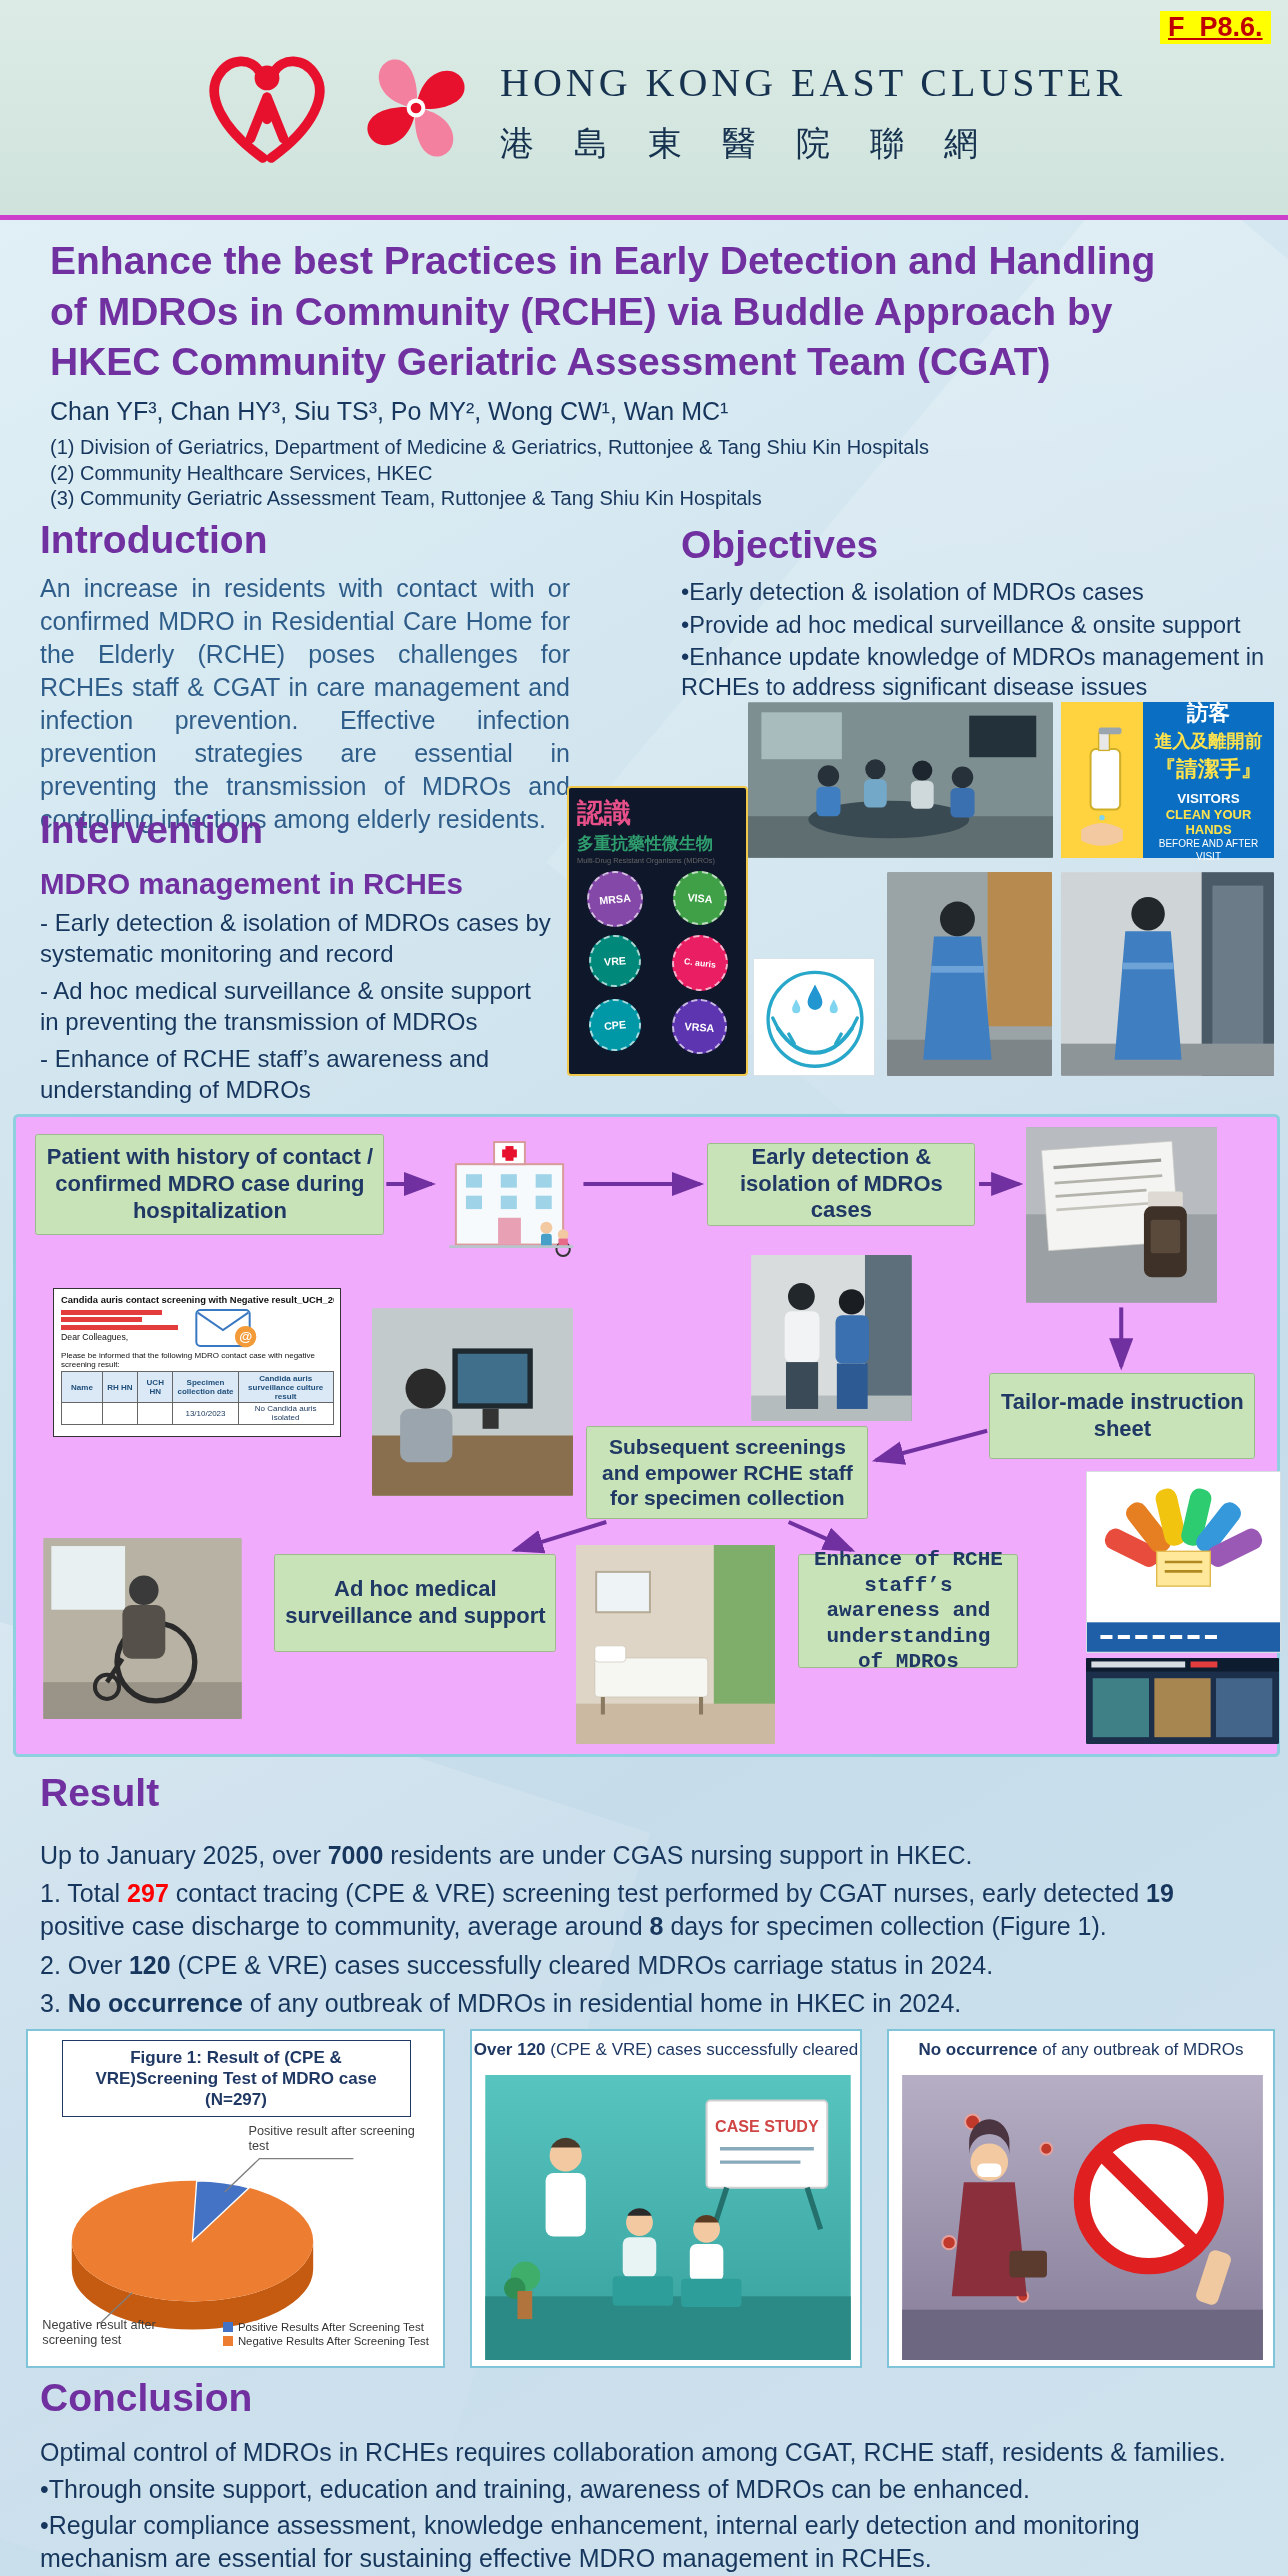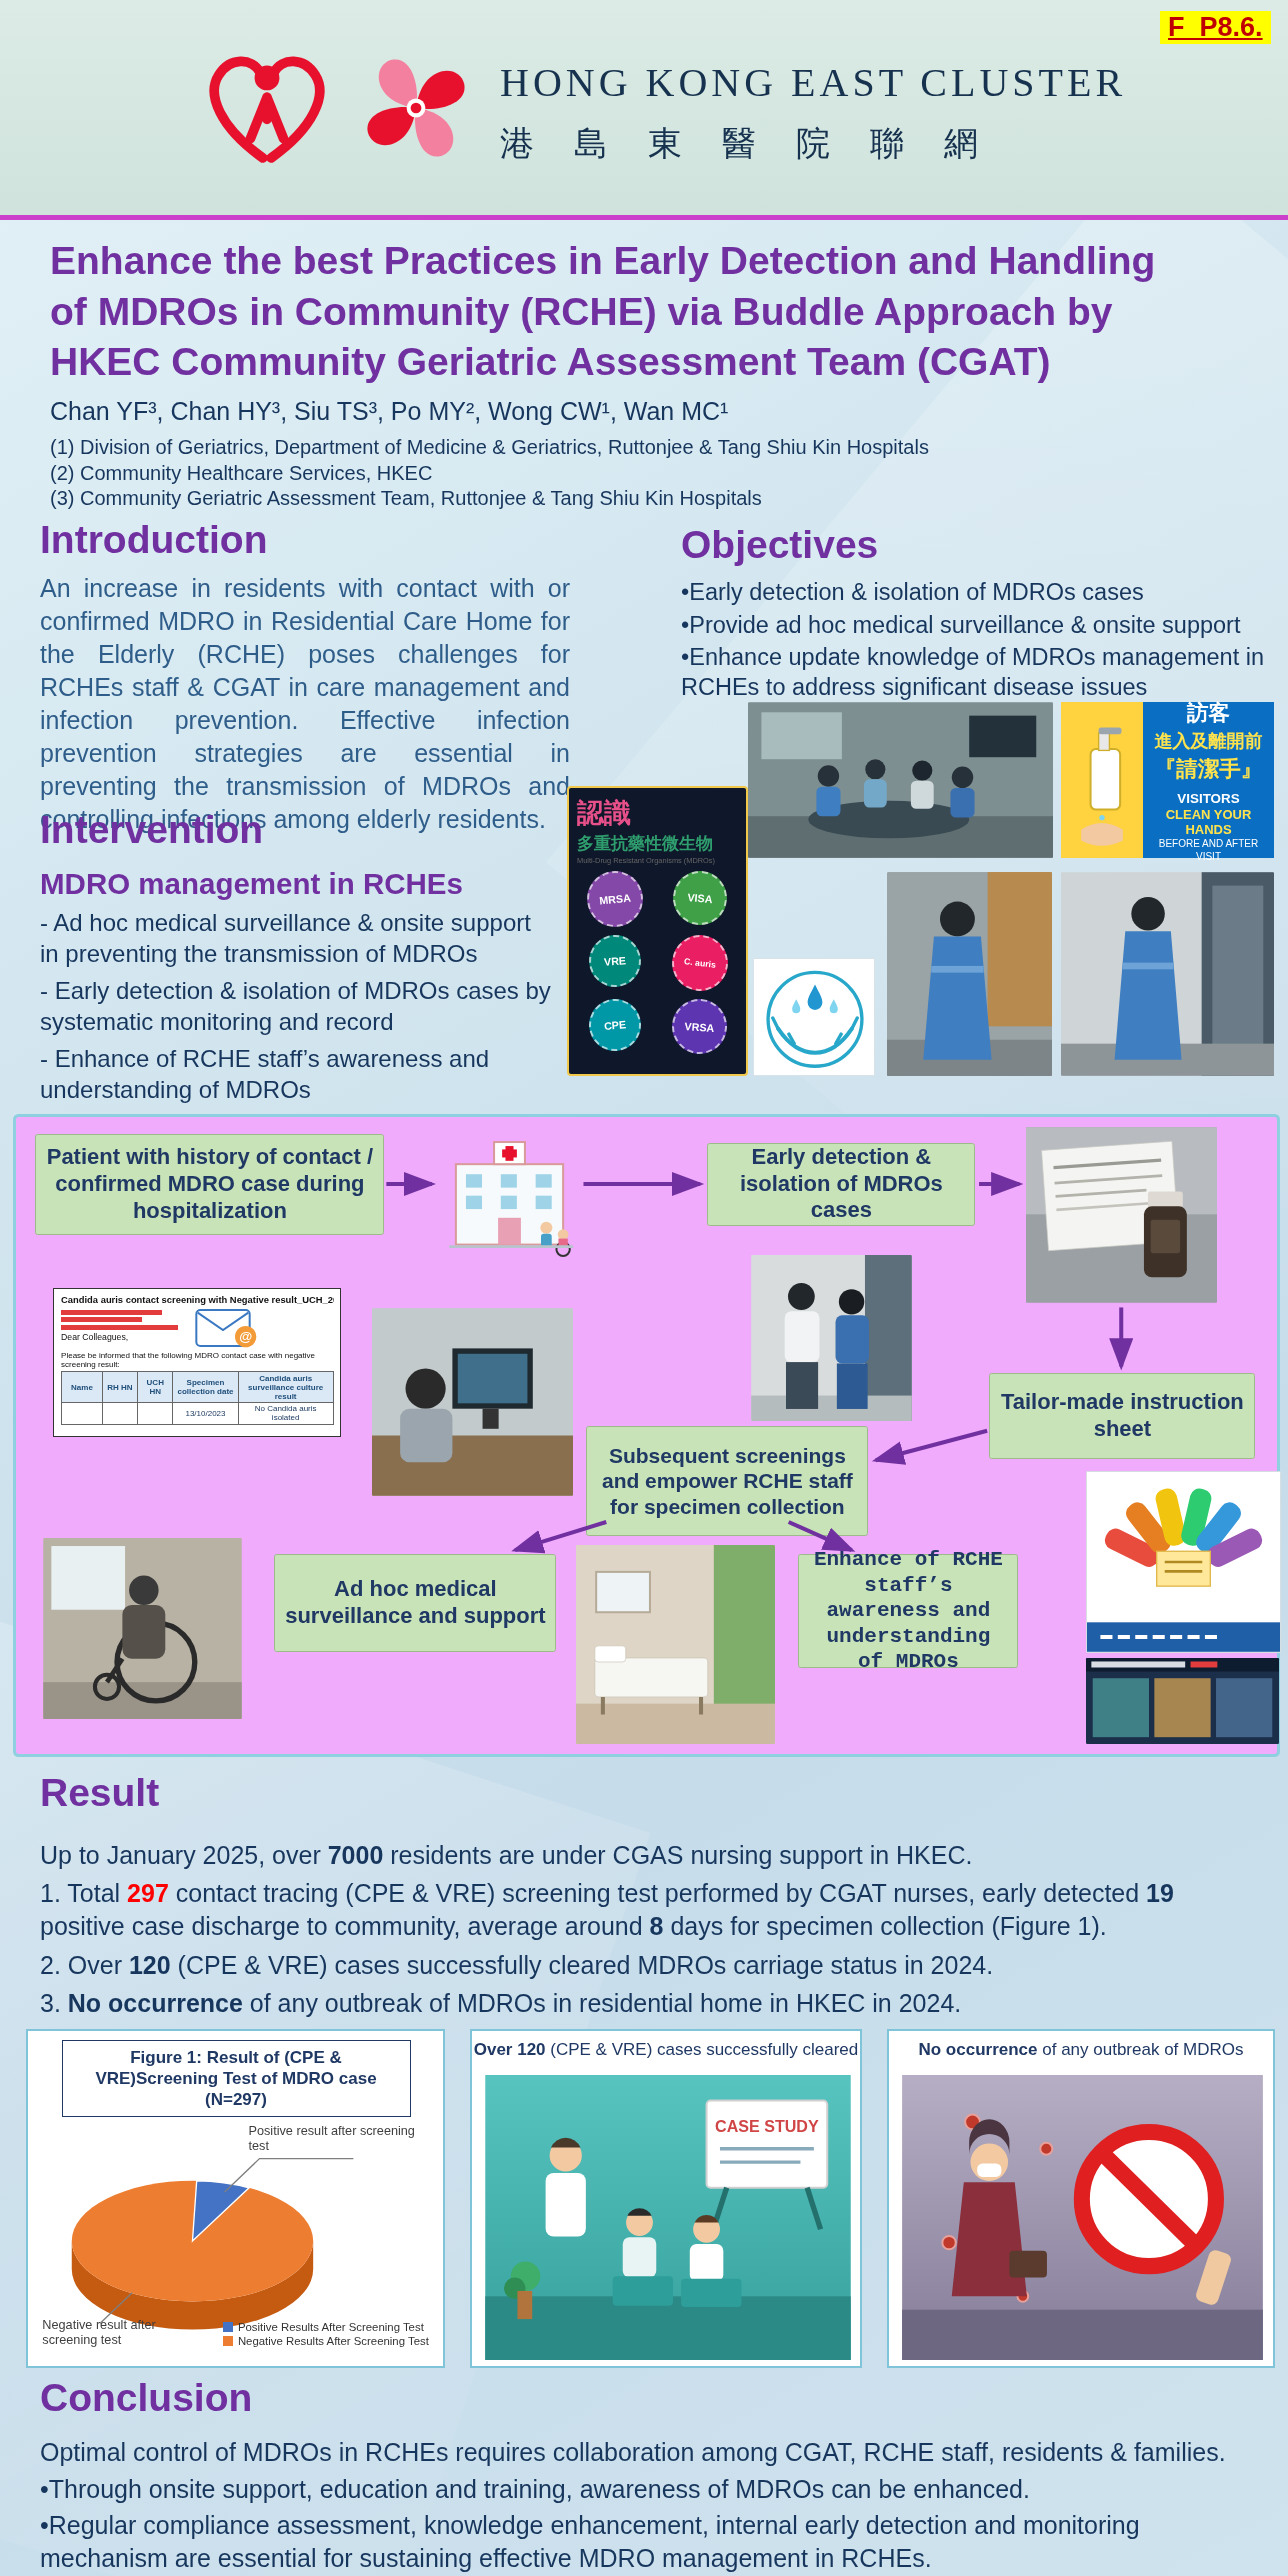--- a/index.html
+++ b/index.html
@@ -86,22 +86,22 @@
 <div class="abs sec-h" style="left:681px;top:523px;">Objectives</div>
 <div class="abs" style="left:681px;top:578px;width:594px;font-size:23.5px;line-height:1.27;">
   <p style="margin:0 0 2.7px 0;">•Early detection &amp; isolation of MDROs cases</p>
   <p style="margin:0 0 2.7px 0;">•Provide ad hoc medical surveillance &amp; onsite support</p>
   <p style="margin:0;">•Enhance update knowledge of MDROs management in RCHEs to address significant disease issues</p>
 </div>
 
 <div class="abs sec-h" style="left:40px;top:808px;">Intervention</div>
 <div class="abs" style="left:40px;top:867px;font-size:29.5px;font-weight:700;color:#7030a0;">MDRO management in RCHEs</div>
 <div class="abs" style="left:40px;top:907px;width:513px;font-size:24px;line-height:1.3;">
+  <p style="margin:0 0 5.4px 0;">-  Early detection &amp; isolation of MDROs cases by systematic monitoring and record</p>
   <p style="margin:0 0 5.4px 0;">-  Ad hoc medical surveillance &amp; onsite support in preventing the transmission of MDROs</p>
-  <p style="margin:0 0 5.4px 0;">-  Early detection &amp; isolation of MDROs cases by systematic monitoring and record</p>
   <p style="margin:0;">-  Enhance of RCHE staff’s awareness and understanding of MDROs</p>
 </div>
 
 <div class="photo" style="left:748px;top:702px;width:305px;height:156px;">
   <svg width="305" height="156" viewBox="0 0 455 232">
     <rect width="455" height="232" fill="#7e8f91"></rect>
     <rect x="0" y="170" width="455" height="62" fill="#5f6e70"></rect>
     <rect x="330" y="20" width="100" height="62" fill="#23313a"></rect>
     <rect x="20" y="15" width="120" height="70" fill="#a8bcbe"></rect>
     <ellipse cx="210" cy="175" rx="120" ry="28" fill="#3a4a52"></ellipse>
@@ -219,21 +219,21 @@
 
   <div class="flow-box" style="left:19px;top:17px;width:349px;height:101px;font-size:22px;">
     <span>Patient with history of contact / confirmed MDRO case during hospitalization</span>
   </div>
   <div class="flow-box" style="left:691px;top:25.5px;width:268px;height:83px;font-size:22px;">
     <span>Early detection &amp; isolation of MDROs cases</span>
   </div>
   <div class="flow-box" style="left:973px;top:256px;width:266px;height:86px;font-size:22px;">
     <span>Tailor-made instruction sheet</span>
   </div>
-  <div class="flow-box" style="left:570px;top:309px;width:282px;height:110px;font-size:21px;">
+  <div class="flow-box" style="left:570px;top:309px;width:282px;height:93px;font-size:21px;">
     <span>Subsequent screenings and empower RCHE staff for specimen collection</span>
   </div>
   <div class="flow-box" style="left:258px;top:437px;width:282px;height:98px;font-size:22px;text-align:center;">
     <span>Ad hoc medical surveillance and support</span>
   </div>
   <div class="flow-box" style="left:782px;top:437px;width:220px;height:114px;font-size:21px;font-family:Liberation Mono, monospace;">
     <span>Enhance of RCHE staff’s awareness and understanding of MDROs</span>
   </div>
 
   <svg class="abs" style="left:423px;top:17px;" width="141" height="124" viewBox="0 0 210 185">

